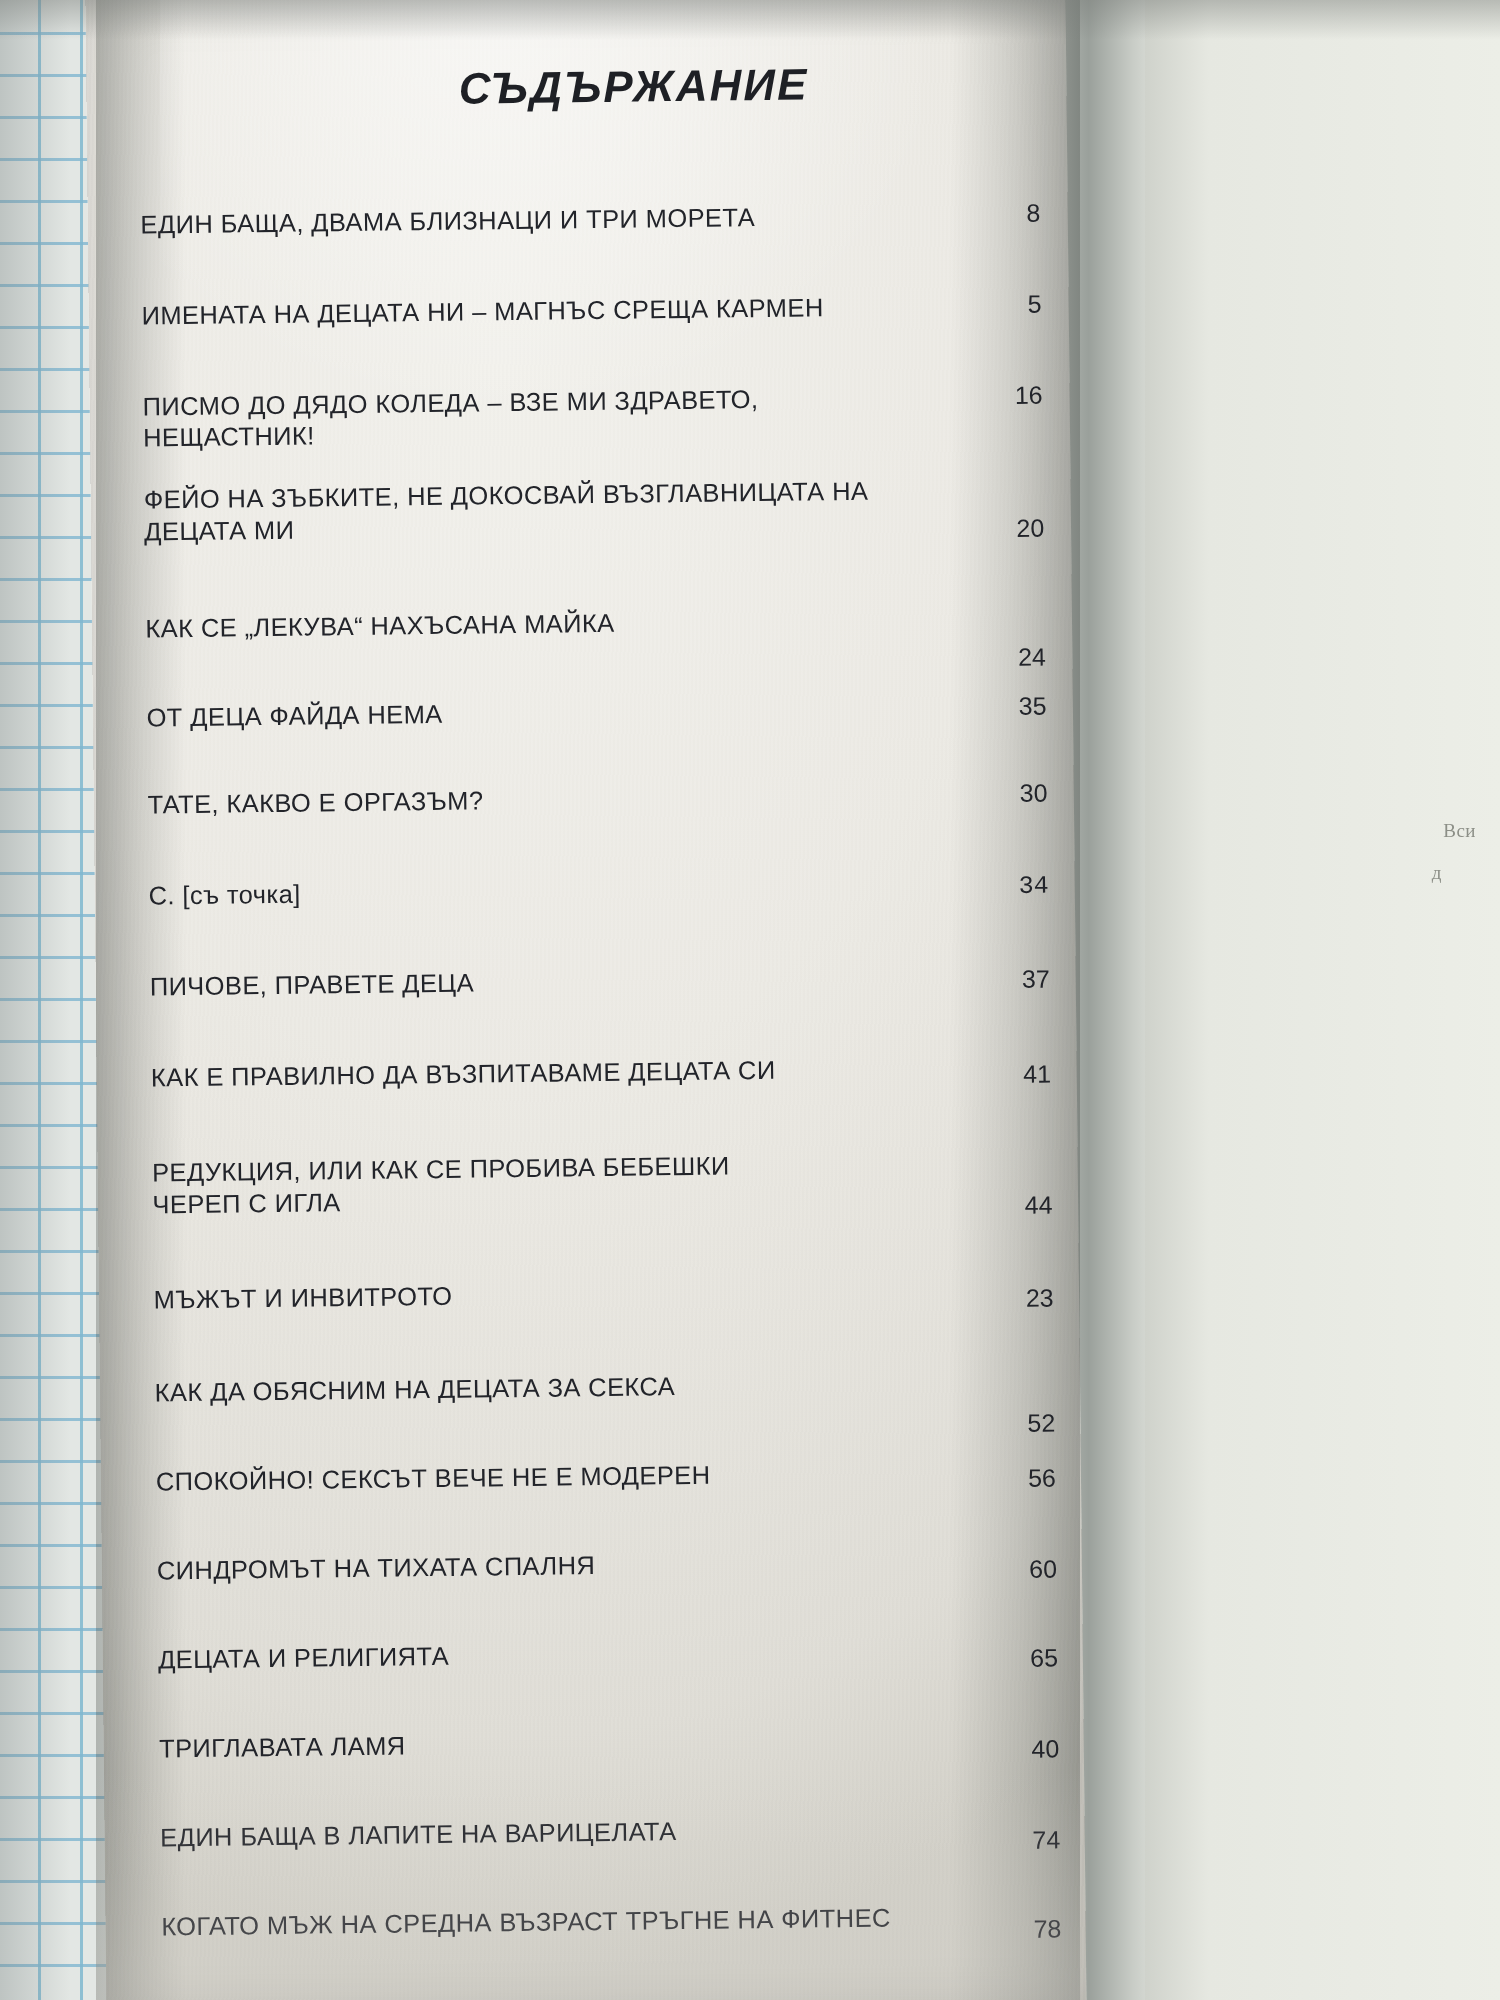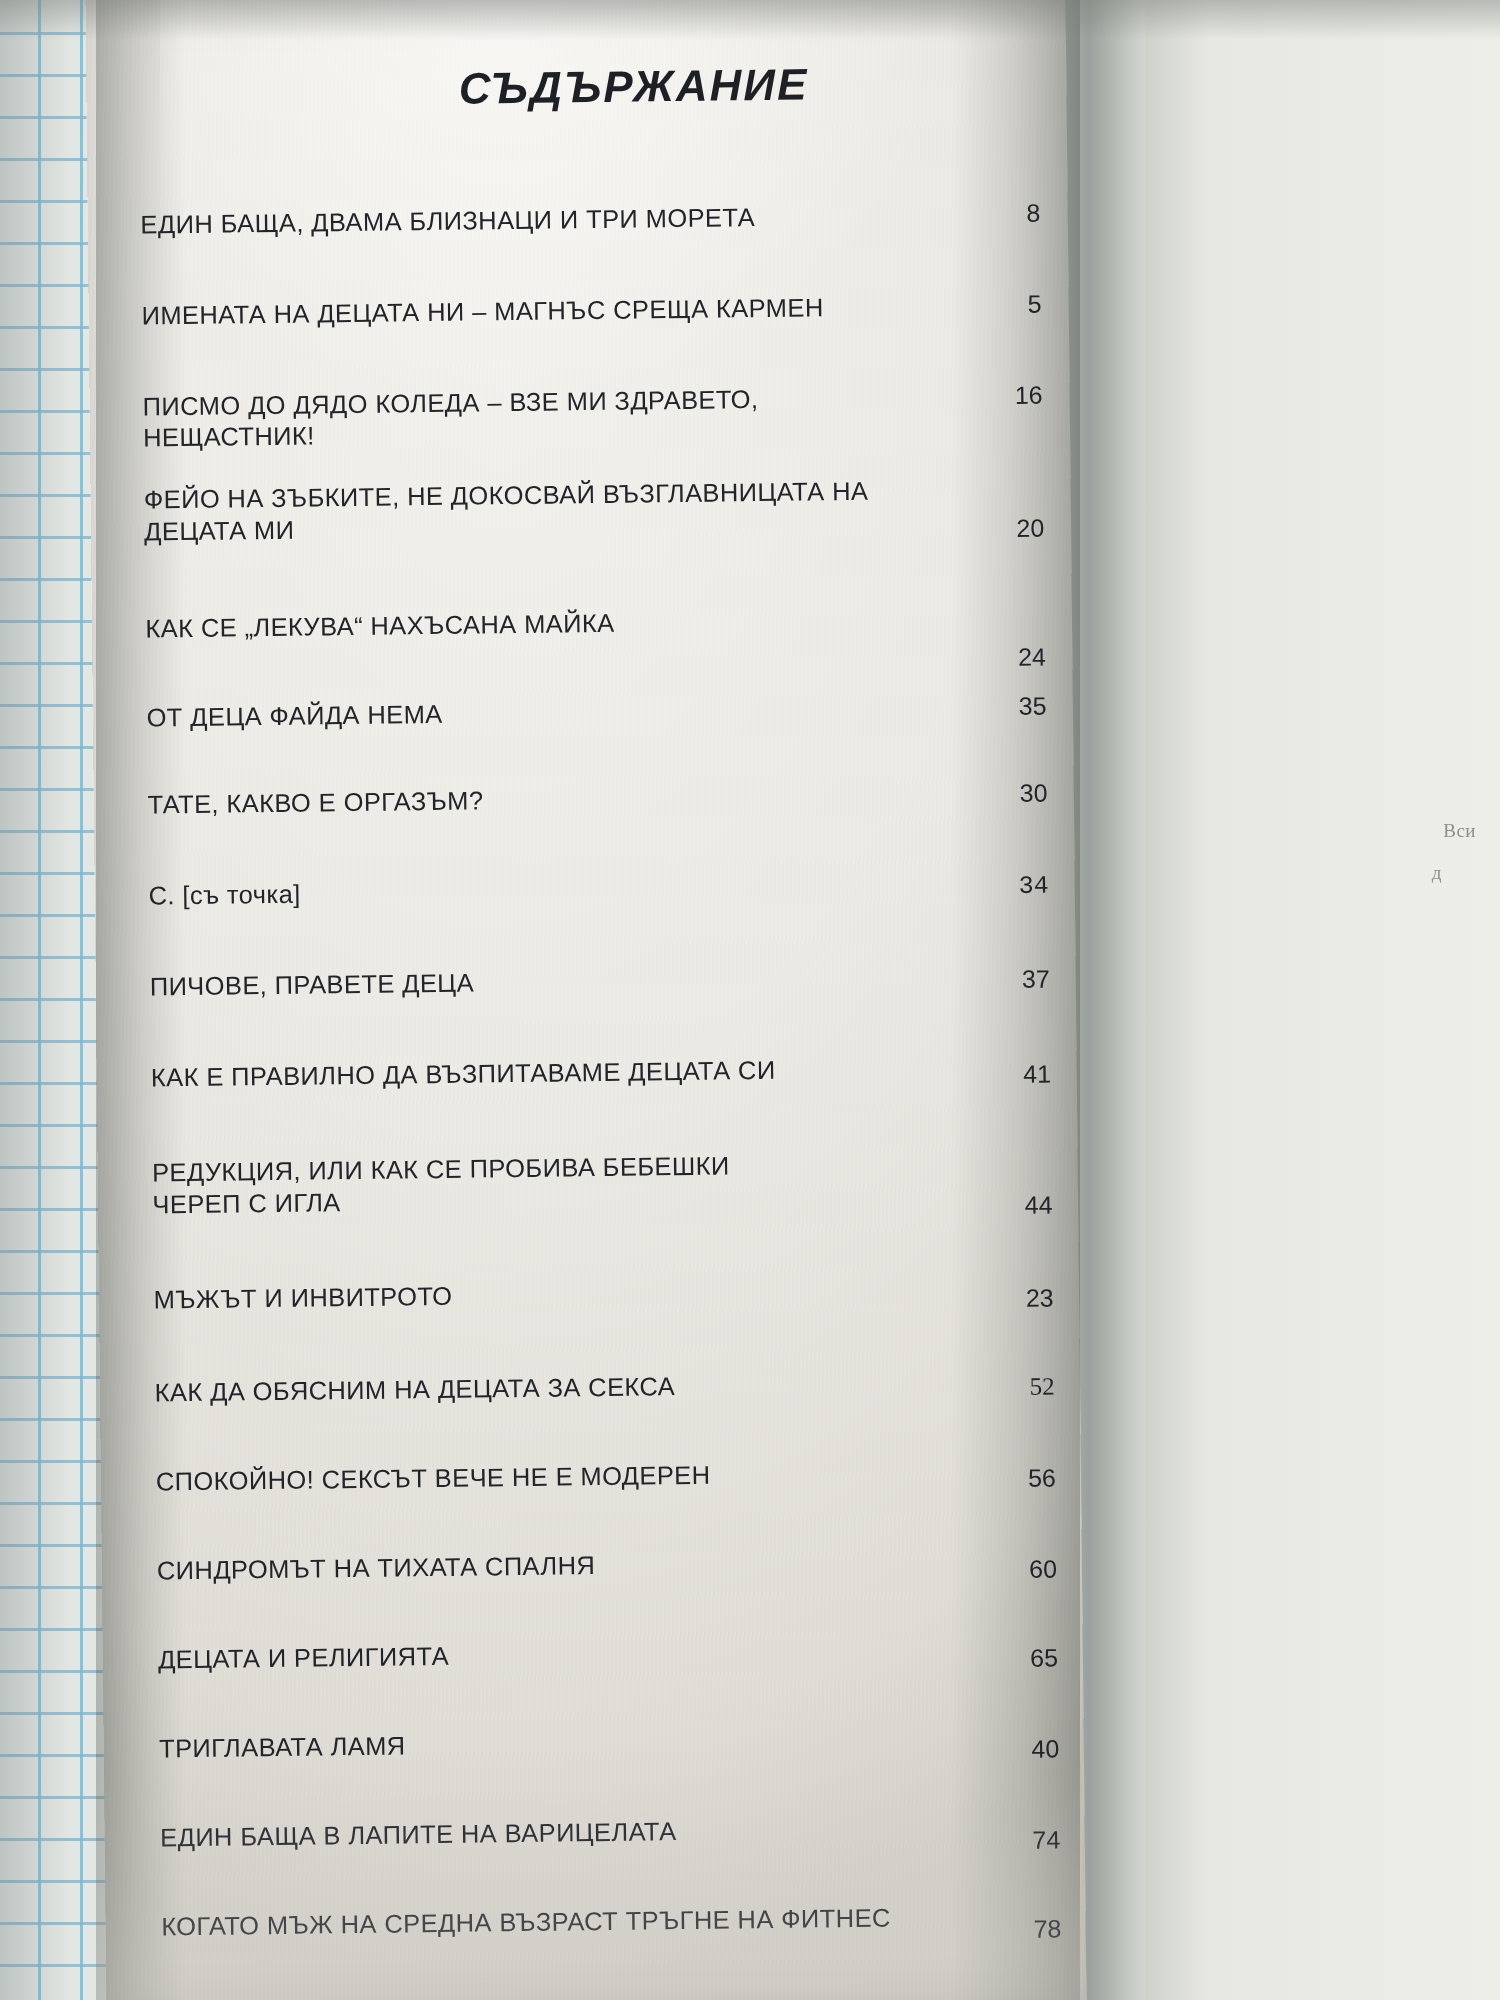--- a/index.html
+++ b/index.html
@@ -294,21 +294,21 @@
           <div class="toc-label" style="top: 656px;">РЕДУКЦИЯ, ИЛИ КАК СЕ ПРОБИВА БЕБЕШКИ
 ЧЕРЕП С ИГЛА</div>
           <div class="toc-page" style="top: 700px;">44</div>
         </div>
         <div class="toc-row">
           <div class="toc-label" style="top: 752px;">МЪЖЪТ И ИНВИТРОТО</div>
           <div class="toc-page" style="top: 762px;">23</div>
         </div>
         <div class="toc-row">
           <div class="toc-label" style="top: 814px;">КАК ДА ОБЯСНИМ НА ДЕЦАТА ЗА СЕКСА</div>
-          <div class="toc-page" style="top: 820px; font-family: Liberation Serif, serif;">52</div>
+          <div class="toc-page" style="top: 856px;">52</div>
         </div>
         <div class="toc-row">
           <div class="toc-label" style="top: 872px;">СПОКОЙНО! СЕКСЪТ ВЕЧЕ НЕ Е МОДЕРЕН</div>
           <div class="toc-page" style="top: 880px;">56</div>
         </div>
         <div class="toc-row">
           <div class="toc-label" style="top: 930px;">СИНДРОМЪТ НА ТИХАТА СПАЛНЯ</div>
           <div class="toc-page" style="top: 940px;">60</div>
         </div>
         <div class="toc-row">

